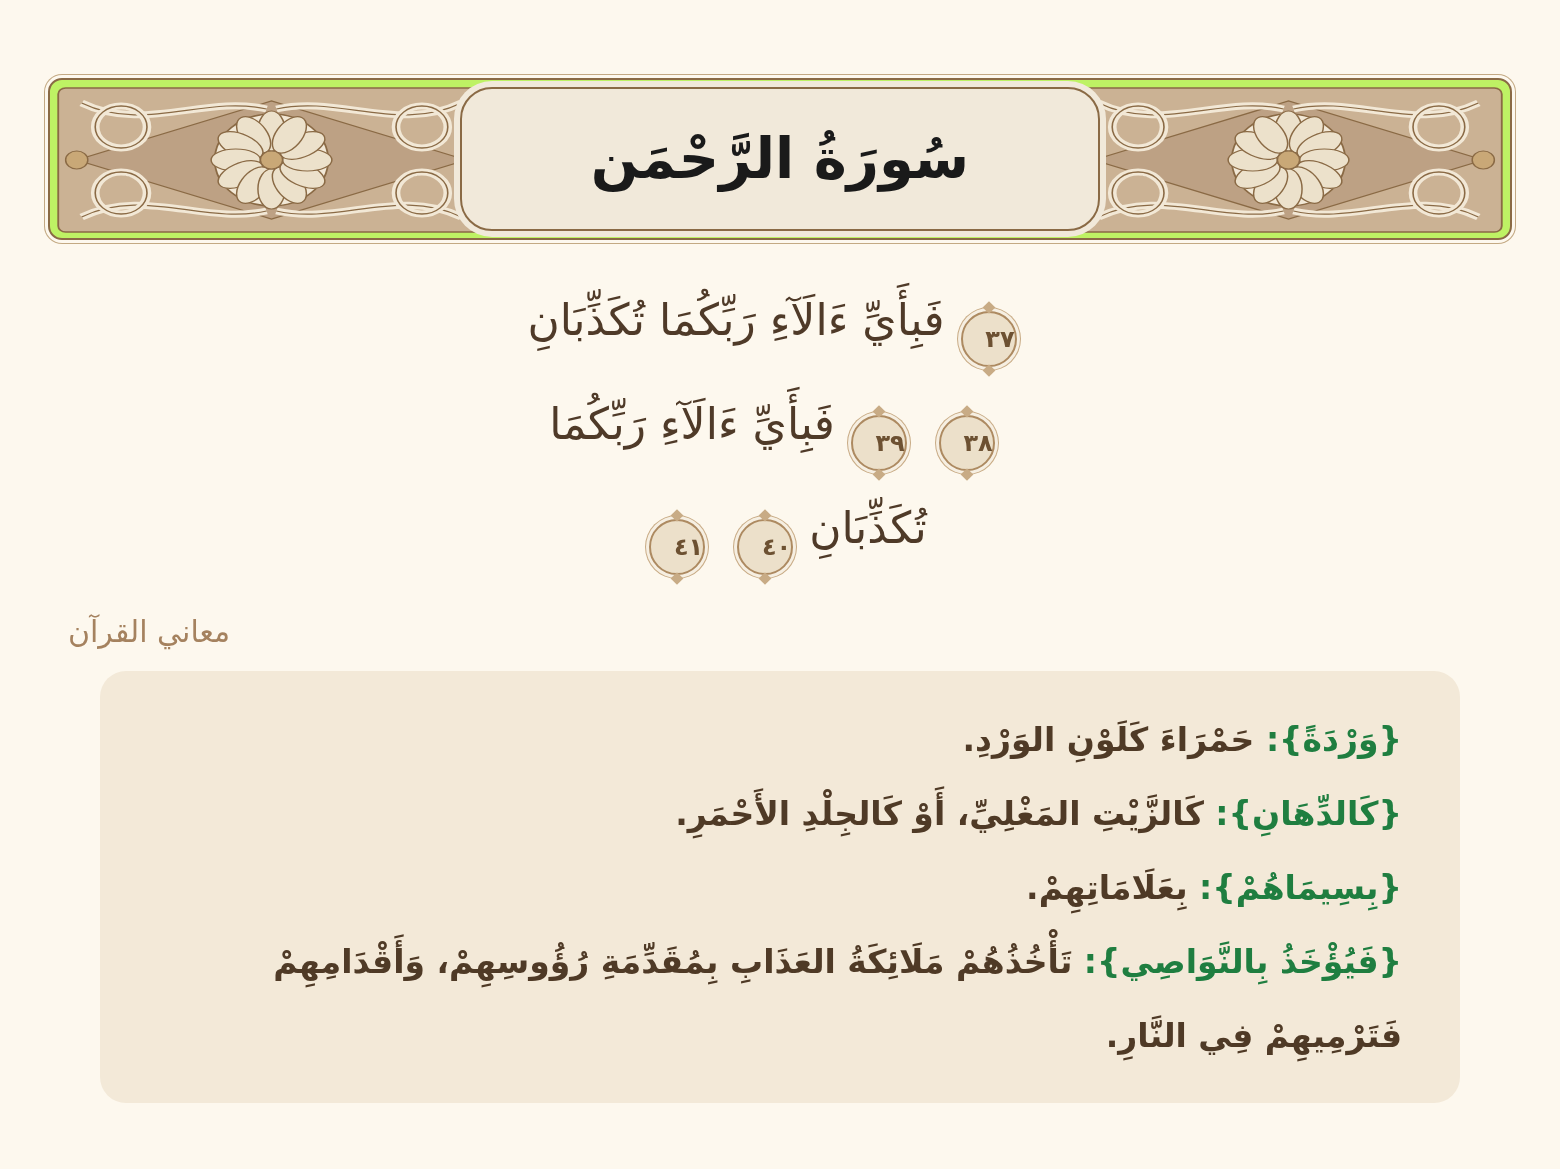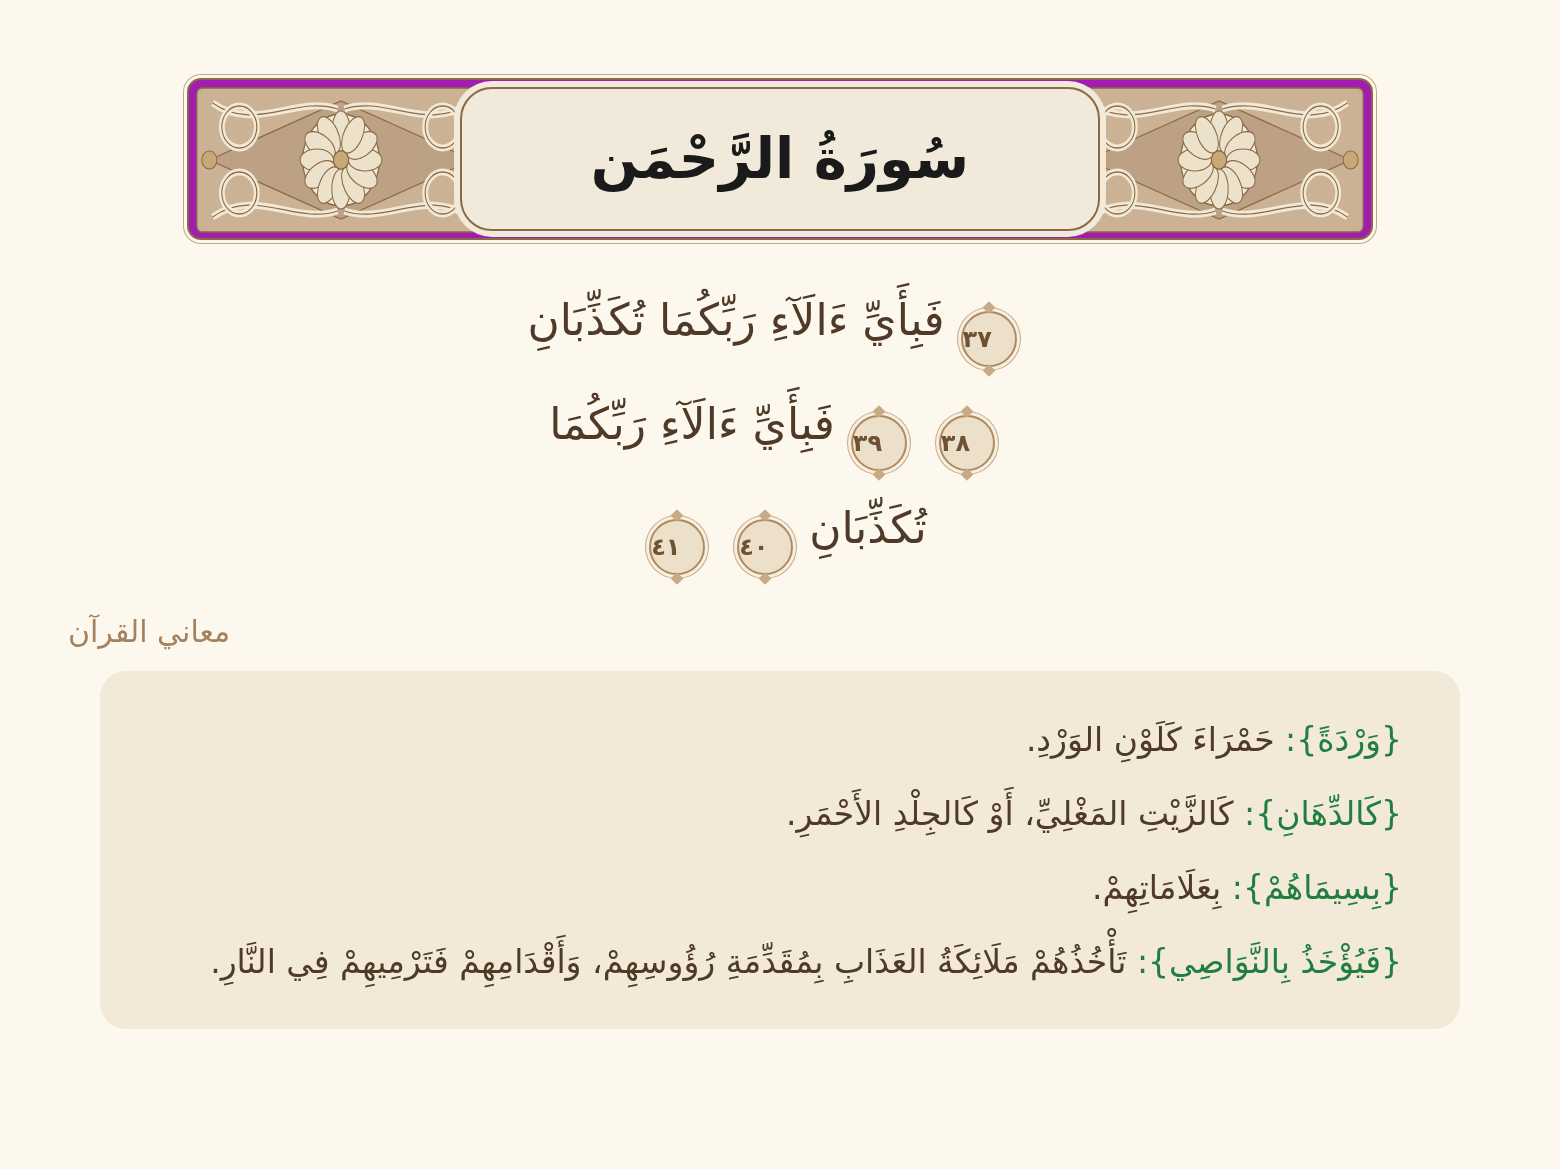--- a/index.html
+++ b/index.html
@@ -20,26 +20,26 @@
   }
   *{box-sizing:border-box;margin:0;padding:0;}
   html,body{width:1560px;height:1169px;overflow:hidden;}
   body{
     background:var(--page-background);
     font-family:"DejaVu Sans", sans-serif;
     direction:rtl;
   }
   
   .banner{
-    width:1186px;height:162px;
+    width:1464px;height:162px;
     margin:78px auto 0;
     border:2px solid var(--banner-outline-brown);
     box-shadow:0 0 0 3px var(--page-background),0 0 0 4px #c3a983;
     border-radius:14px;
-    background:#a21caf;
+    background:#bef264;
     padding:7px;
     display:flex;align-items:stretch;
   }
   .ornament{flex:1 1 auto;height:146px;min-width:0;}
   .ornament.right-side{transform:scaleX(-1);}
   .cartouche{
     flex:0 0 640px;
     margin:0 -26px;
     z-index:2;
     background:var(--cartouche-background);
@@ -54,21 +54,21 @@
   }
   
   .verse-block{
     width:1420px;margin:28px auto 0;text-align:center;direction:rtl;
   }
   .verse-line{
     font-size:44px;line-height:104px;color:var(--verse-ink);
     white-space:nowrap;direction:rtl;
   }
   .ayah-medallion{
-    display:inline-flex;align-items:center;justify-content:flex-end;
+    display:inline-flex;align-items:center;justify-content:flex-start;
     width:56px;height:56px;border-radius:50%;
     background:var(--medallion-fill);
     border:2px solid var(--medallion-ring);
     box-shadow:0 0 0 3px #f6efe2,0 0 0 4px #c8ab85;
     margin:0 16px;vertical-align:-12px;position:relative;
   }
   .ayah-medallion::before,.ayah-medallion::after{
     content:"";position:absolute;left:50%;width:9px;height:9px;
     background:#c8ab85;transform:translateX(-50%) rotate(45deg);
   }
@@ -82,21 +82,21 @@
     margin-top:34px;padding-left:68px;text-align:left;direction:rtl;
   }
   .meanings-label span{
     direction:rtl;font-size:30px;color:var(--meanings-label);
   }
   .tafsir-box{
     width:1360px;margin:22px auto 0;
     background:var(--tafsir-box-background);
     border-radius:26px;
     padding:32px 58px 30px;
-    direction:rtl;text-align:right;
+    direction:rtl;text-align:right;font-weight:bold;
   }
   .tafsir-line{
     font-size:33px;line-height:74px;color:var(--tafsir-ink);direction:rtl;
   }
   .term{color:var(--term-green);}
 </style>
 </head>
 <body>
 
 <div class="page">

